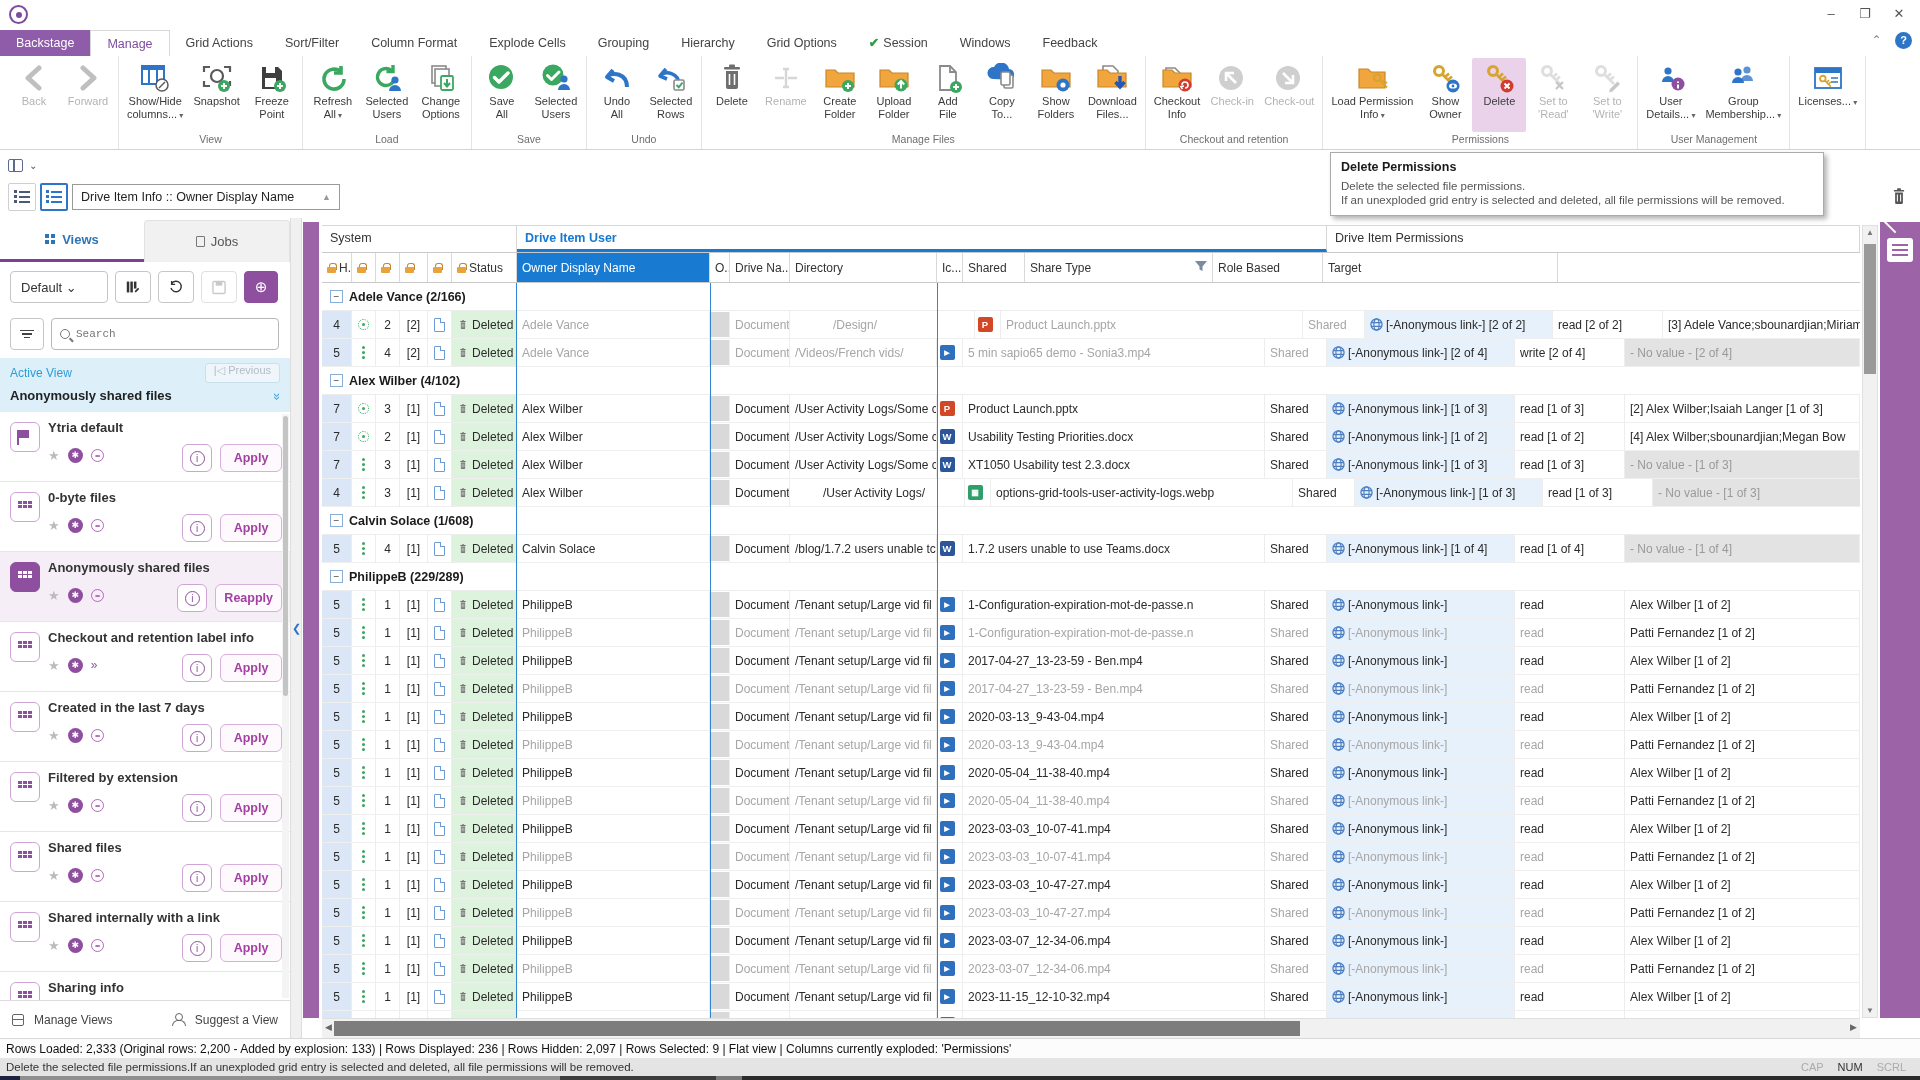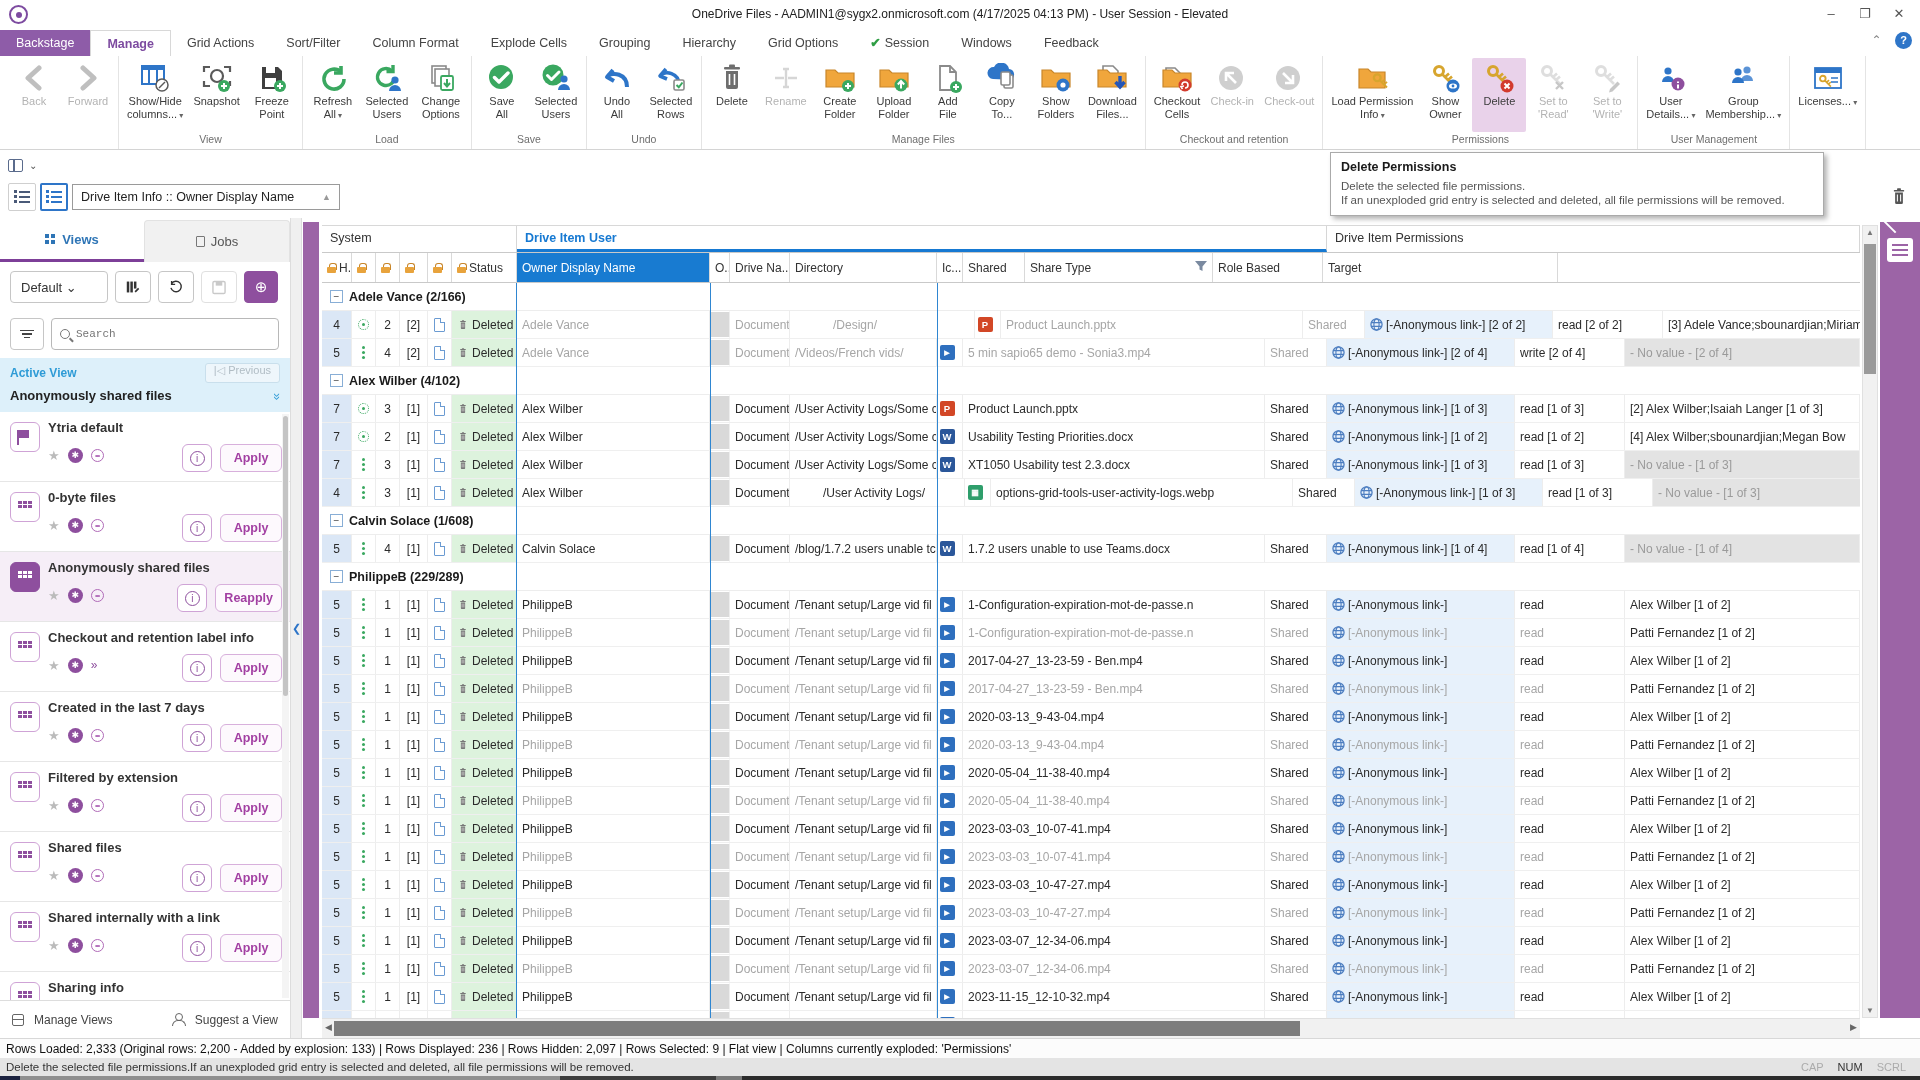--- a/index.html
+++ b/index.html
@@ -7,21 +7,21 @@
   
   #titlebar{position:absolute;left:0;top:0;width:1920px;height:30px;background:#fff}
   #app-logo{position:absolute;left:9px;top:5px;width:19px;height:19px;border:2px solid #7d4ba0;border-radius:50%}
   #app-logo::after{content:"";position:absolute;left:4.5px;top:4.5px;width:6px;height:6px;border-radius:50%;background:#7d4ba0}
   #win-title{position:absolute;left:0;right:0;top:7px;text-align:center;font-size:12px;color:#222}
   .winbtn{position:absolute;top:0;width:34px;height:28px;text-align:center;line-height:28px;font-size:13px;color:#555;cursor:default}
   
   #tabrow{position:absolute;left:0;top:30px;width:1920px;height:26px;background:#fff}
   .rtab{float:left;height:26px;padding:0 16px;font-size:12.5px;line-height:26px;color:#444;cursor:default}
   .rtab.backstage{background:#8e5ca8;color:#fff}
-  .rtab.active{color:#7d4ba0;border:1px solid #d8d8d8;border-bottom:none;background:#fff;font-weight:700}
+  .rtab.active{color:#7d4ba0;border:1px solid #d8d8d8;border-bottom:none;background:#fff;font-weight:400}
   .rtab .chk{color:#2f9e44;margin-right:4px;font-weight:bold}
   #tab-right{position:absolute;right:8px;top:2px;font-size:12px;color:#888}
   #help-circle{display:inline-block;width:17px;height:17px;border-radius:50%;background:#2e75c8;color:#fff;text-align:center;line-height:17px;font-size:11px;font-weight:bold;margin-left:10px}
   
   #ribbon{position:absolute;left:0;top:56px;width:1920px;height:94px;background:#fff;border-bottom:1px solid #d4d4d4;display:flex;align-items:stretch;padding-left:4px}
   .rgroup{display:flex;flex-direction:column;border-right:1px solid #e4e4e4;padding:2px 3px 0 3px}
   .rgroup-btns{display:flex;flex:1}
   .rgroup-label{text-align:center;font-size:10.5px;color:#6e6e6e;height:17px;line-height:15px}
   .rbtn{min-width:54px;padding:3px 5px 0 5px;display:flex;flex-direction:column;align-items:center;cursor:default;border-radius:2px}
   .rbtn .ric{height:34px;display:flex;align-items:center;justify-content:center}
@@ -64,21 +64,21 @@
   .sbtn.purple{background:#8e4f9e;border-color:#8e4f9e;color:#fff;width:34px;font-size:15px}
   #side-search{position:absolute;left:10px;top:100px;height:32px;display:flex;gap:7px;align-items:center}
   #filter-btn{width:34px;height:32px;border:1px solid #c6c6c6;border-radius:4px;display:flex;align-items:center;justify-content:center;flex-direction:column;gap:2px}
   #filter-btn i{background:#444;height:1.6px;display:block}
   #search-box{width:228px;height:32px;border:1px solid #b8b8b8;border-radius:4px;display:flex;align-items:center;padding:0 8px;gap:6px}
   #search-box input{border:none;outline:none;font-size:11px;width:170px;font-family:Liberation Mono, monospace;color:#701a75}
   .mag{width:10px;height:10px;border:1.6px solid #777;border-radius:50%;position:relative}
   .mag::after{content:"";position:absolute;left:8px;top:9px;width:5px;height:1.6px;background:#777;transform:rotate(45deg)}
   #active-block{position:absolute;left:0;top:140px;width:290px;height:54px;background:#ddf0fa;padding:5px 10px 0 10px}
   #active-row1{display:flex;align-items:center;justify-content:space-between}
-  #active-label{font-size:12px;color:#2e9bd6;font-weight:bold}
+  #active-label{font-size:12px;color:#2e9bd6;font-weight:normal}
   #prev-btn{height:20px;padding:0 8px;background:#eef6fb;border:1px solid #c9dfec;border-radius:3px;font-size:11px;color:#b0bcc4}
   #active-row2{display:flex;align-items:center;justify-content:space-between;margin-top:5px}
   #active-name{font-size:13px;font-weight:bold;color:#222}
   #active-chevrons{color:#2e9bd6;font-size:13px;transform:rotate(90deg);letter-spacing:-2px}
   #views-list{position:absolute;left:0;top:194px;width:290px;height:588px;overflow:hidden}
   .vitem{position:relative;height:70px;border-bottom:1px solid #e6e6e6;padding:8px 8px 0 10px}
   .vitem.sel{background:#f6eef7}
   .vicon{position:absolute;left:10px;top:10px;width:30px;height:30px;border:1px solid #cfa3d6;border-radius:6px;display:flex;align-items:center;justify-content:center}
   .vitem.sel .vicon{background:#8e4f9e;border-color:#8e4f9e}
   .gicon{width:14px;height:12px;display:grid;grid-template-columns:4px 4px 4px;grid-template-rows:3px 3px 3px;gap:1px}
@@ -163,21 +163,20 @@
   #lockkeys{position:absolute;right:14px;top:0;display:flex;gap:14px;font-size:11px;line-height:18px}
   #lockkeys .off{color:#ababab}
   #lockkeys .on{color:#333}
   #bottomstrip{position:absolute;left:0;top:1076px;width:1920px;height:4px;background:linear-gradient(to right,#1c2340 0 20px,#8f8f8f 20px 560px,#3d3d3d 560px 716px,#7a7a7a 716px 742px,#2b2b2b 742px 100%)}
 </style>
 </head>
 <body>
 
 <div id="titlebar">
   <div id="app-logo"></div>
-  <div id="win-title">OneDrive Files - AADMIN1@sygx2.onmicrosoft.com (4/17/2025 04:13 PM) - User Session - Elevated</div>
   <div class="winbtn" style="right:72px">–</div>
   <div class="winbtn" style="right:38px">❐</div>
   <div class="winbtn" style="right:4px">✕</div>
 </div>
 
 <div id="tabrow">
   <div class="rtab backstage"><span>Backstage</span></div>
     <div class="rtab active"><span>Manage</span></div>
     <div class="rtab"><span>Grid Actions</span></div>
     <div class="rtab"><span>Sort/Filter</span></div>
@@ -452,21 +451,21 @@
         <div class="rbtn">
           <div class="ric">
             <svg width="34" height="30" viewBox="0 0 34 30">
               <path d="M6 5 h9 l5 5 v8 h-14 z" fill="#fff" stroke="#8a8a8a" stroke-width="1.6"></path>
               <path d="M3 7 h9 l3 3 h16 v14 h-28 z" fill="#f0a63c" stroke="#c8862a" stroke-width="1.2"></path>
               <circle cx="25" cy="22" r="6.5" fill="#d23b2e"></circle>
               <path d="M22 22 a3 3 0 1 1 3 3 M22.5 26 l-1.5 -2.5 3 -0.5" stroke="#fff" stroke-width="1.6" fill="none"></path>
             </svg>
           </div>
           <div class="rlb">Checkout
-Cells</div>
+Info</div>
         </div>
         <div class="rbtn d">
           <div class="ric">
             <svg width="34" height="30" viewBox="0 0 34 30">
               <circle cx="16" cy="15" r="12" fill="#a8a8a8"></circle>
               <path d="M21 20 L11 10 M11 18 v-8 h8" stroke="#fff" stroke-width="2.6" fill="none"></path>
             </svg>
           </div>
           <div class="rlb">Check-in</div>
         </div>

